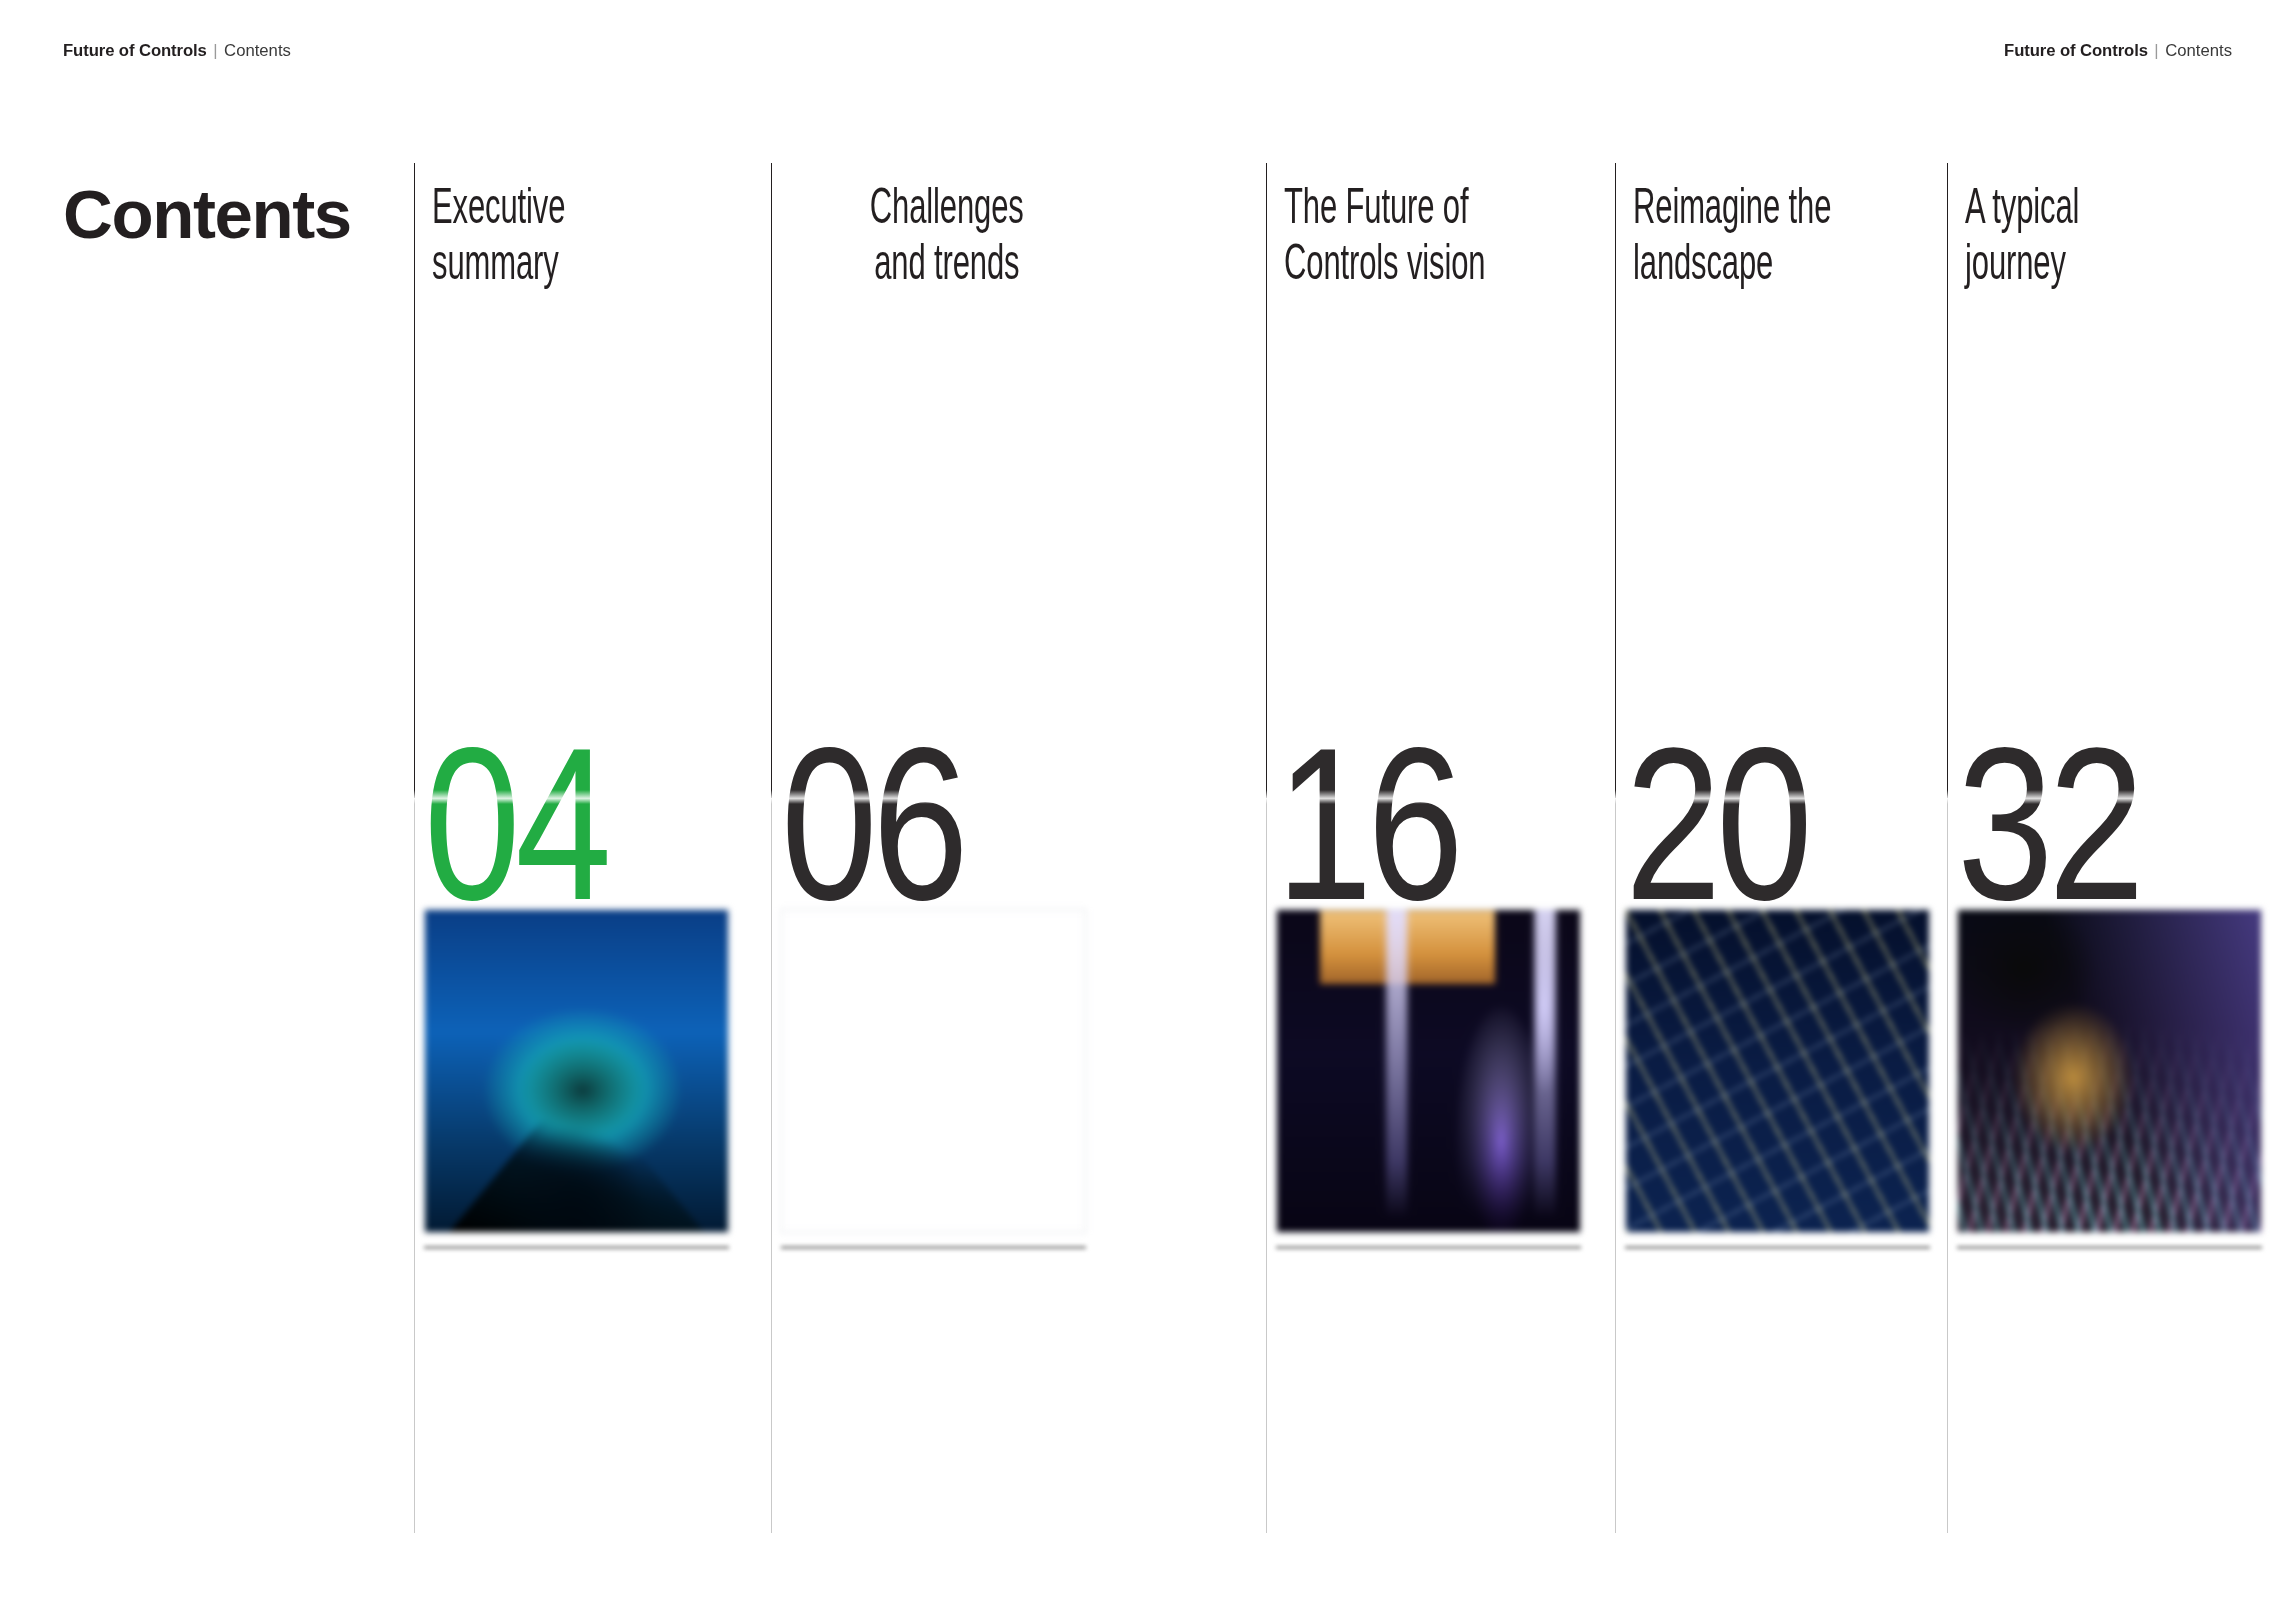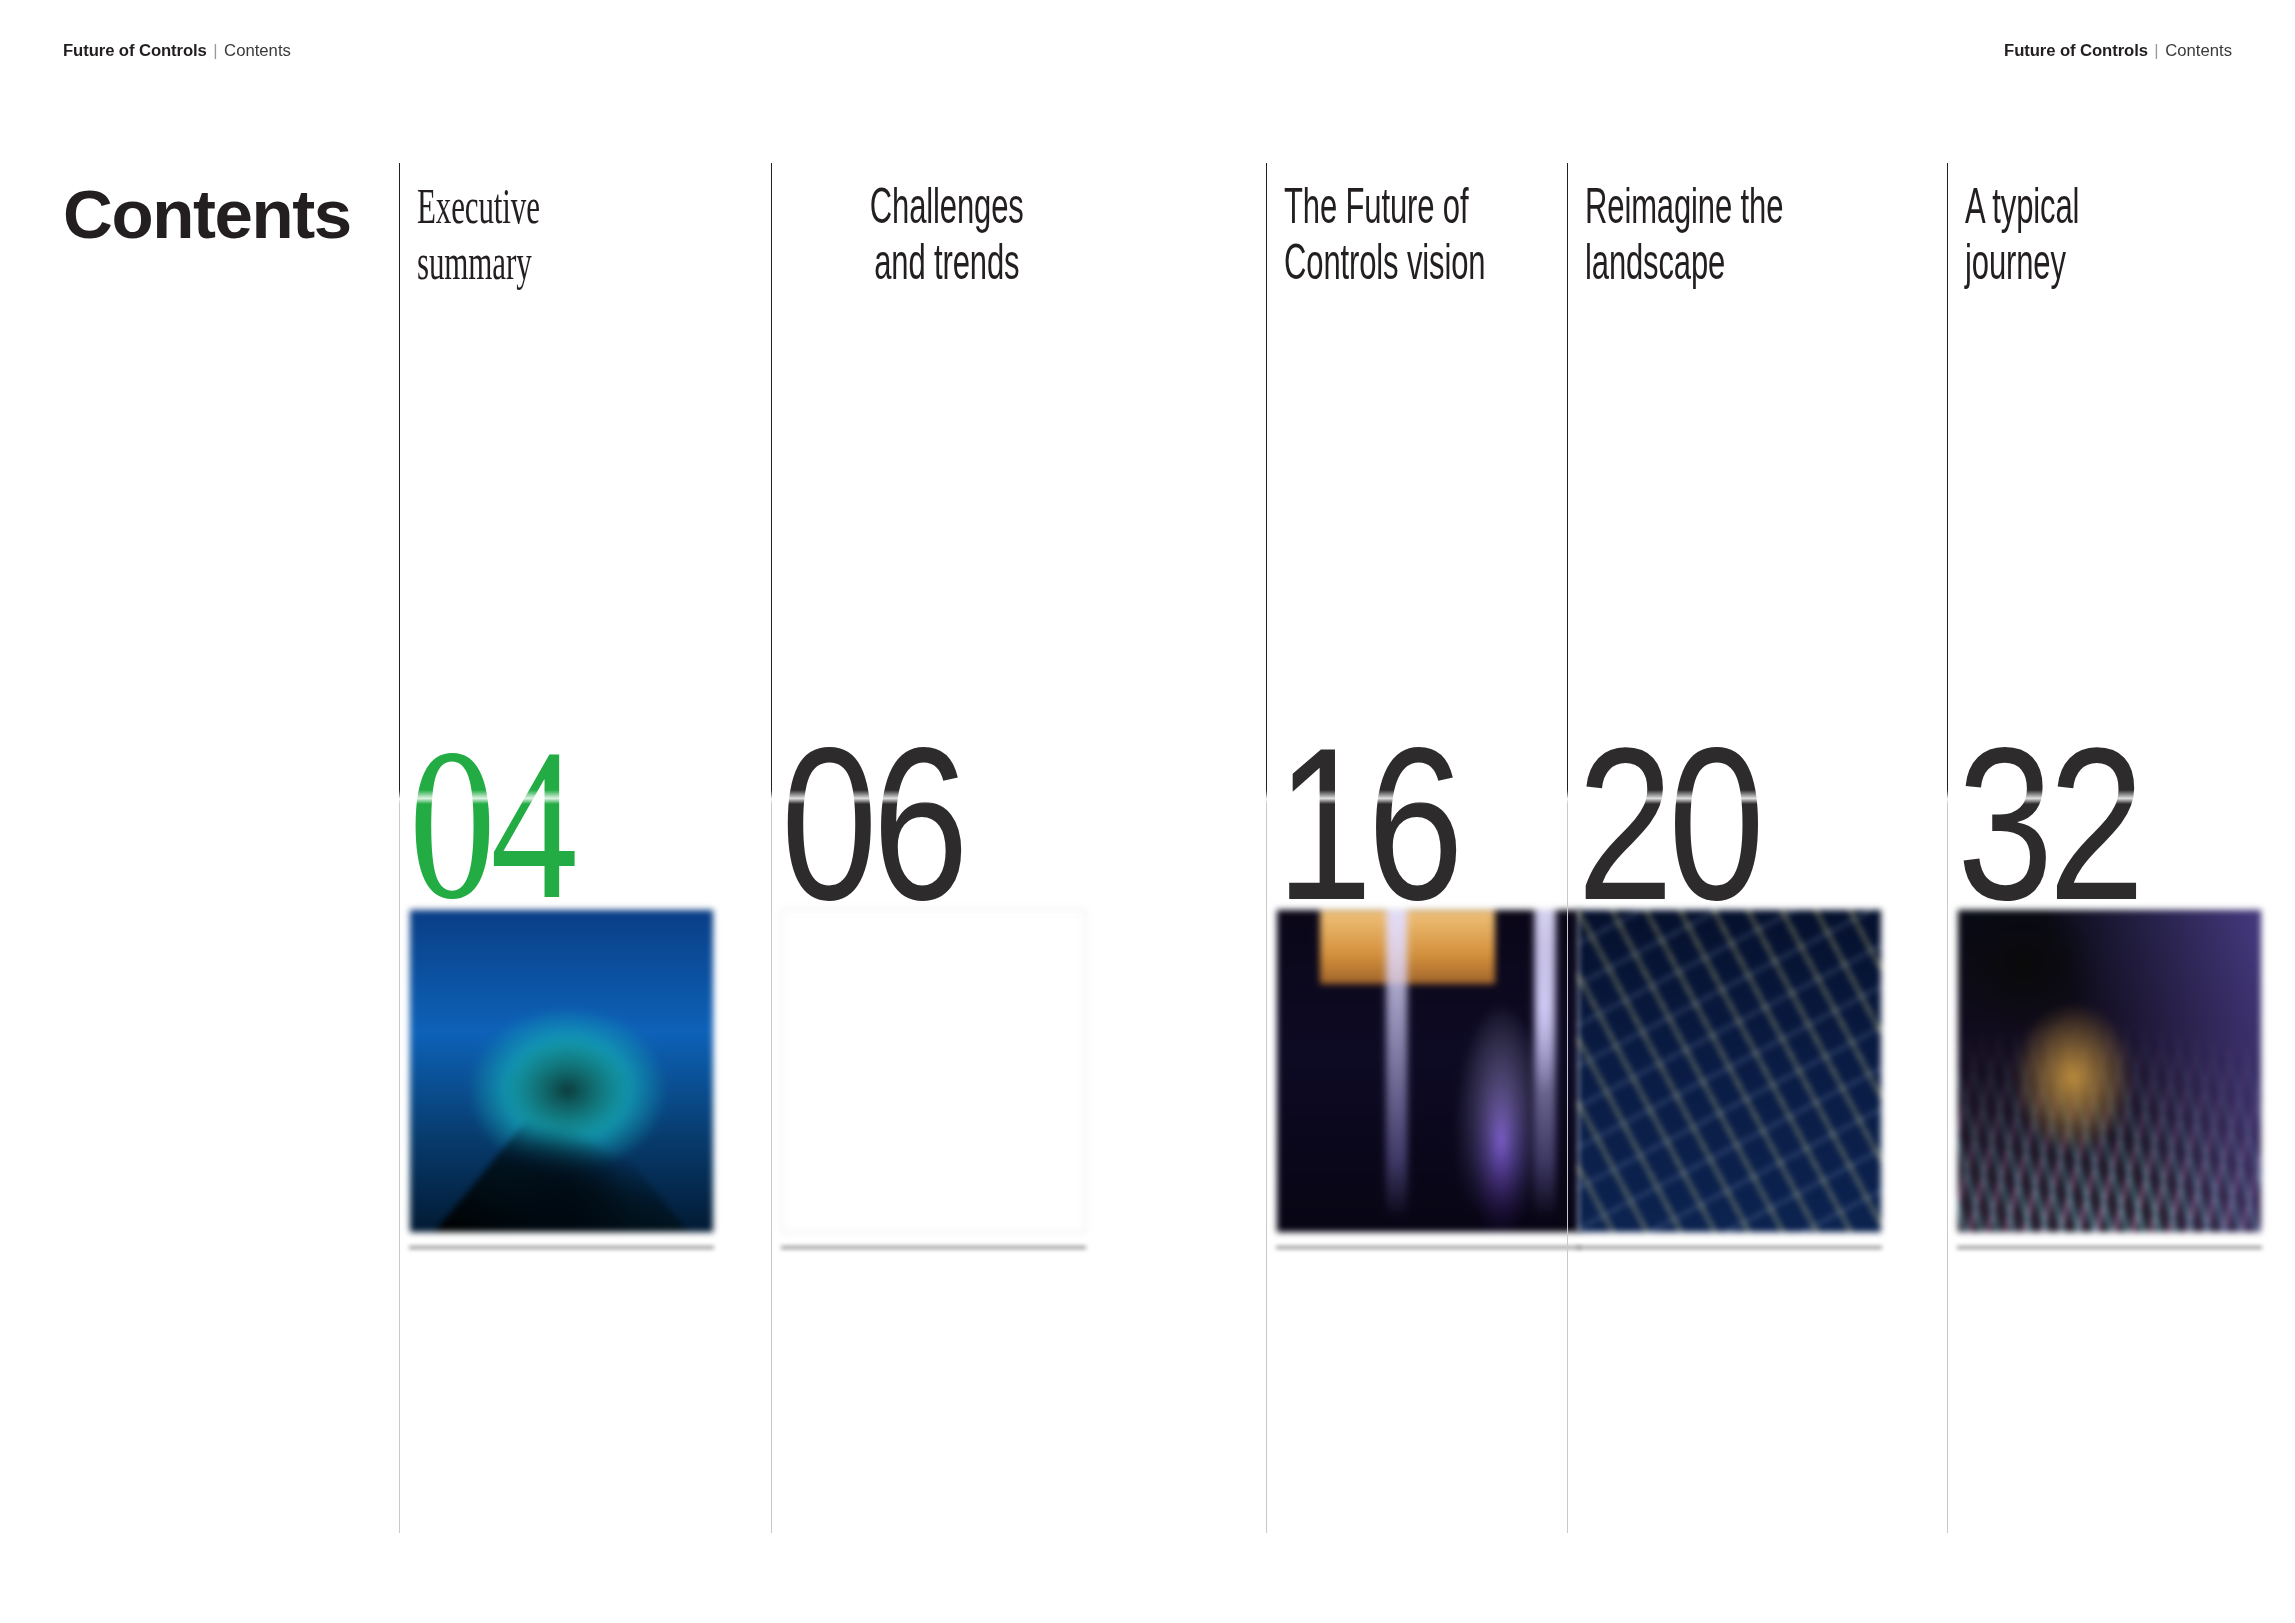--- a/index.html
+++ b/index.html
@@ -295,21 +295,21 @@
   </div>
 
   <div class="runhead right">
     <span class="doc">Future of Controls</span><span class="sep">|</span><span class="sect">Contents</span>
   </div>
 
   <h1 class="page-title">Contents</h1>
 
   <div class="columns">
 
-    <div class="col" style="left:0px;   width:352px;font-family:Liberation Serif, serif;">
+    <div class="col" style="left:15px;   width:352px;">
       <div class="rule-top"></div>
       <div class="rule-bottom"></div>
       <div class="col-heading">Executive
 summary</div>
       <div class="col-number accent">04</div>
       <div class="blur-veil"></div>
       <div class="thumb">
         <div class="thumb-inner art-tunnel"></div>
       </div>
       <div class="caption">
@@ -340,21 +340,21 @@
       <div class="col-number">16</div>
       <div class="blur-veil"></div>
       <div class="thumb">
         <div class="thumb-inner art-stage"></div>
       </div>
       <div class="caption">
         <span class="rule"></span><span></span>
       </div>
     </div>
 
-    <div class="col" style="left:1168px; width:352px;padding-left:14px;">
+    <div class="col" style="left:1216px; width:352px;padding-left:14px;">
       <div class="rule-top"></div>
       <div class="rule-bottom"></div>
       <div class="col-heading">Reimagine the
 landscape</div>
       <div class="col-number">20</div>
       <div class="blur-veil"></div>
       <div class="thumb">
         <div class="thumb-inner art-grid"></div>
       </div>
       <div class="caption">

